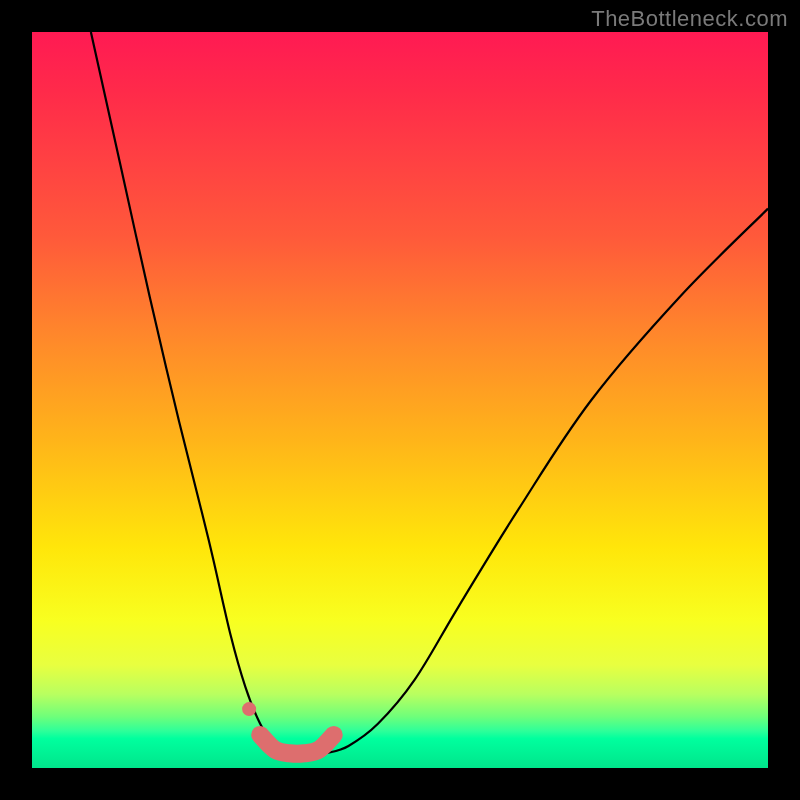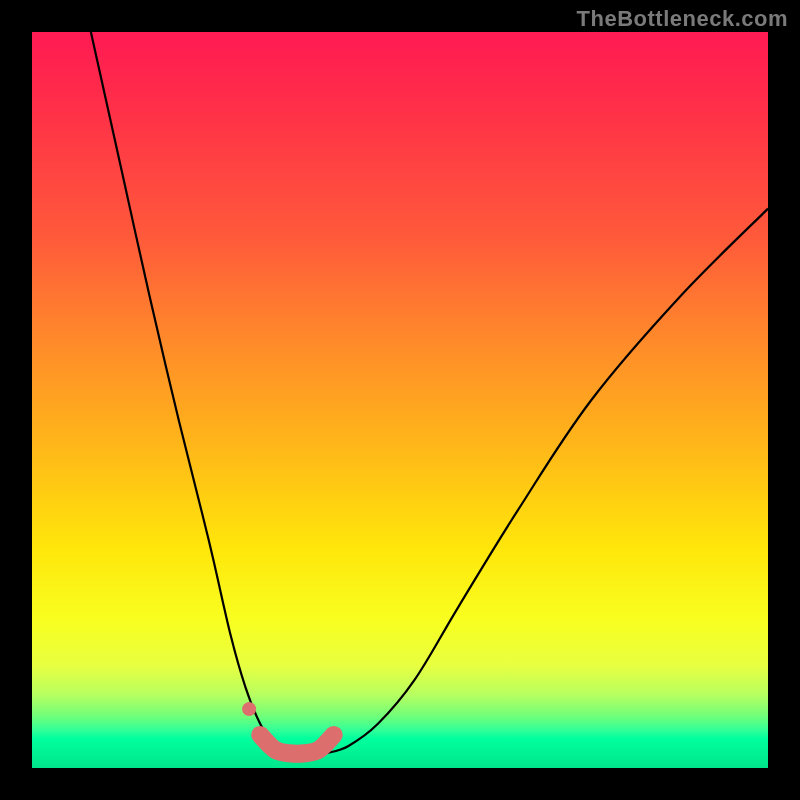--- a/index.html
+++ b/index.html
@@ -42,21 +42,21 @@
       #00ff9e 96%,
       #00e58b 100%
     );
   }
   .watermark {
     position: absolute;
     top: 6px;
     right: 12px;
     color: #7a7a7a;
     font-size: 22px;
-    font-weight: 700;
+    font-weight: 400;
     letter-spacing: 0.5px;
   }
   svg.curves {
     position: absolute;
     left: 0;
     top: 0;
     width: 736px;
     height: 736px;
     overflow: visible;
   }

